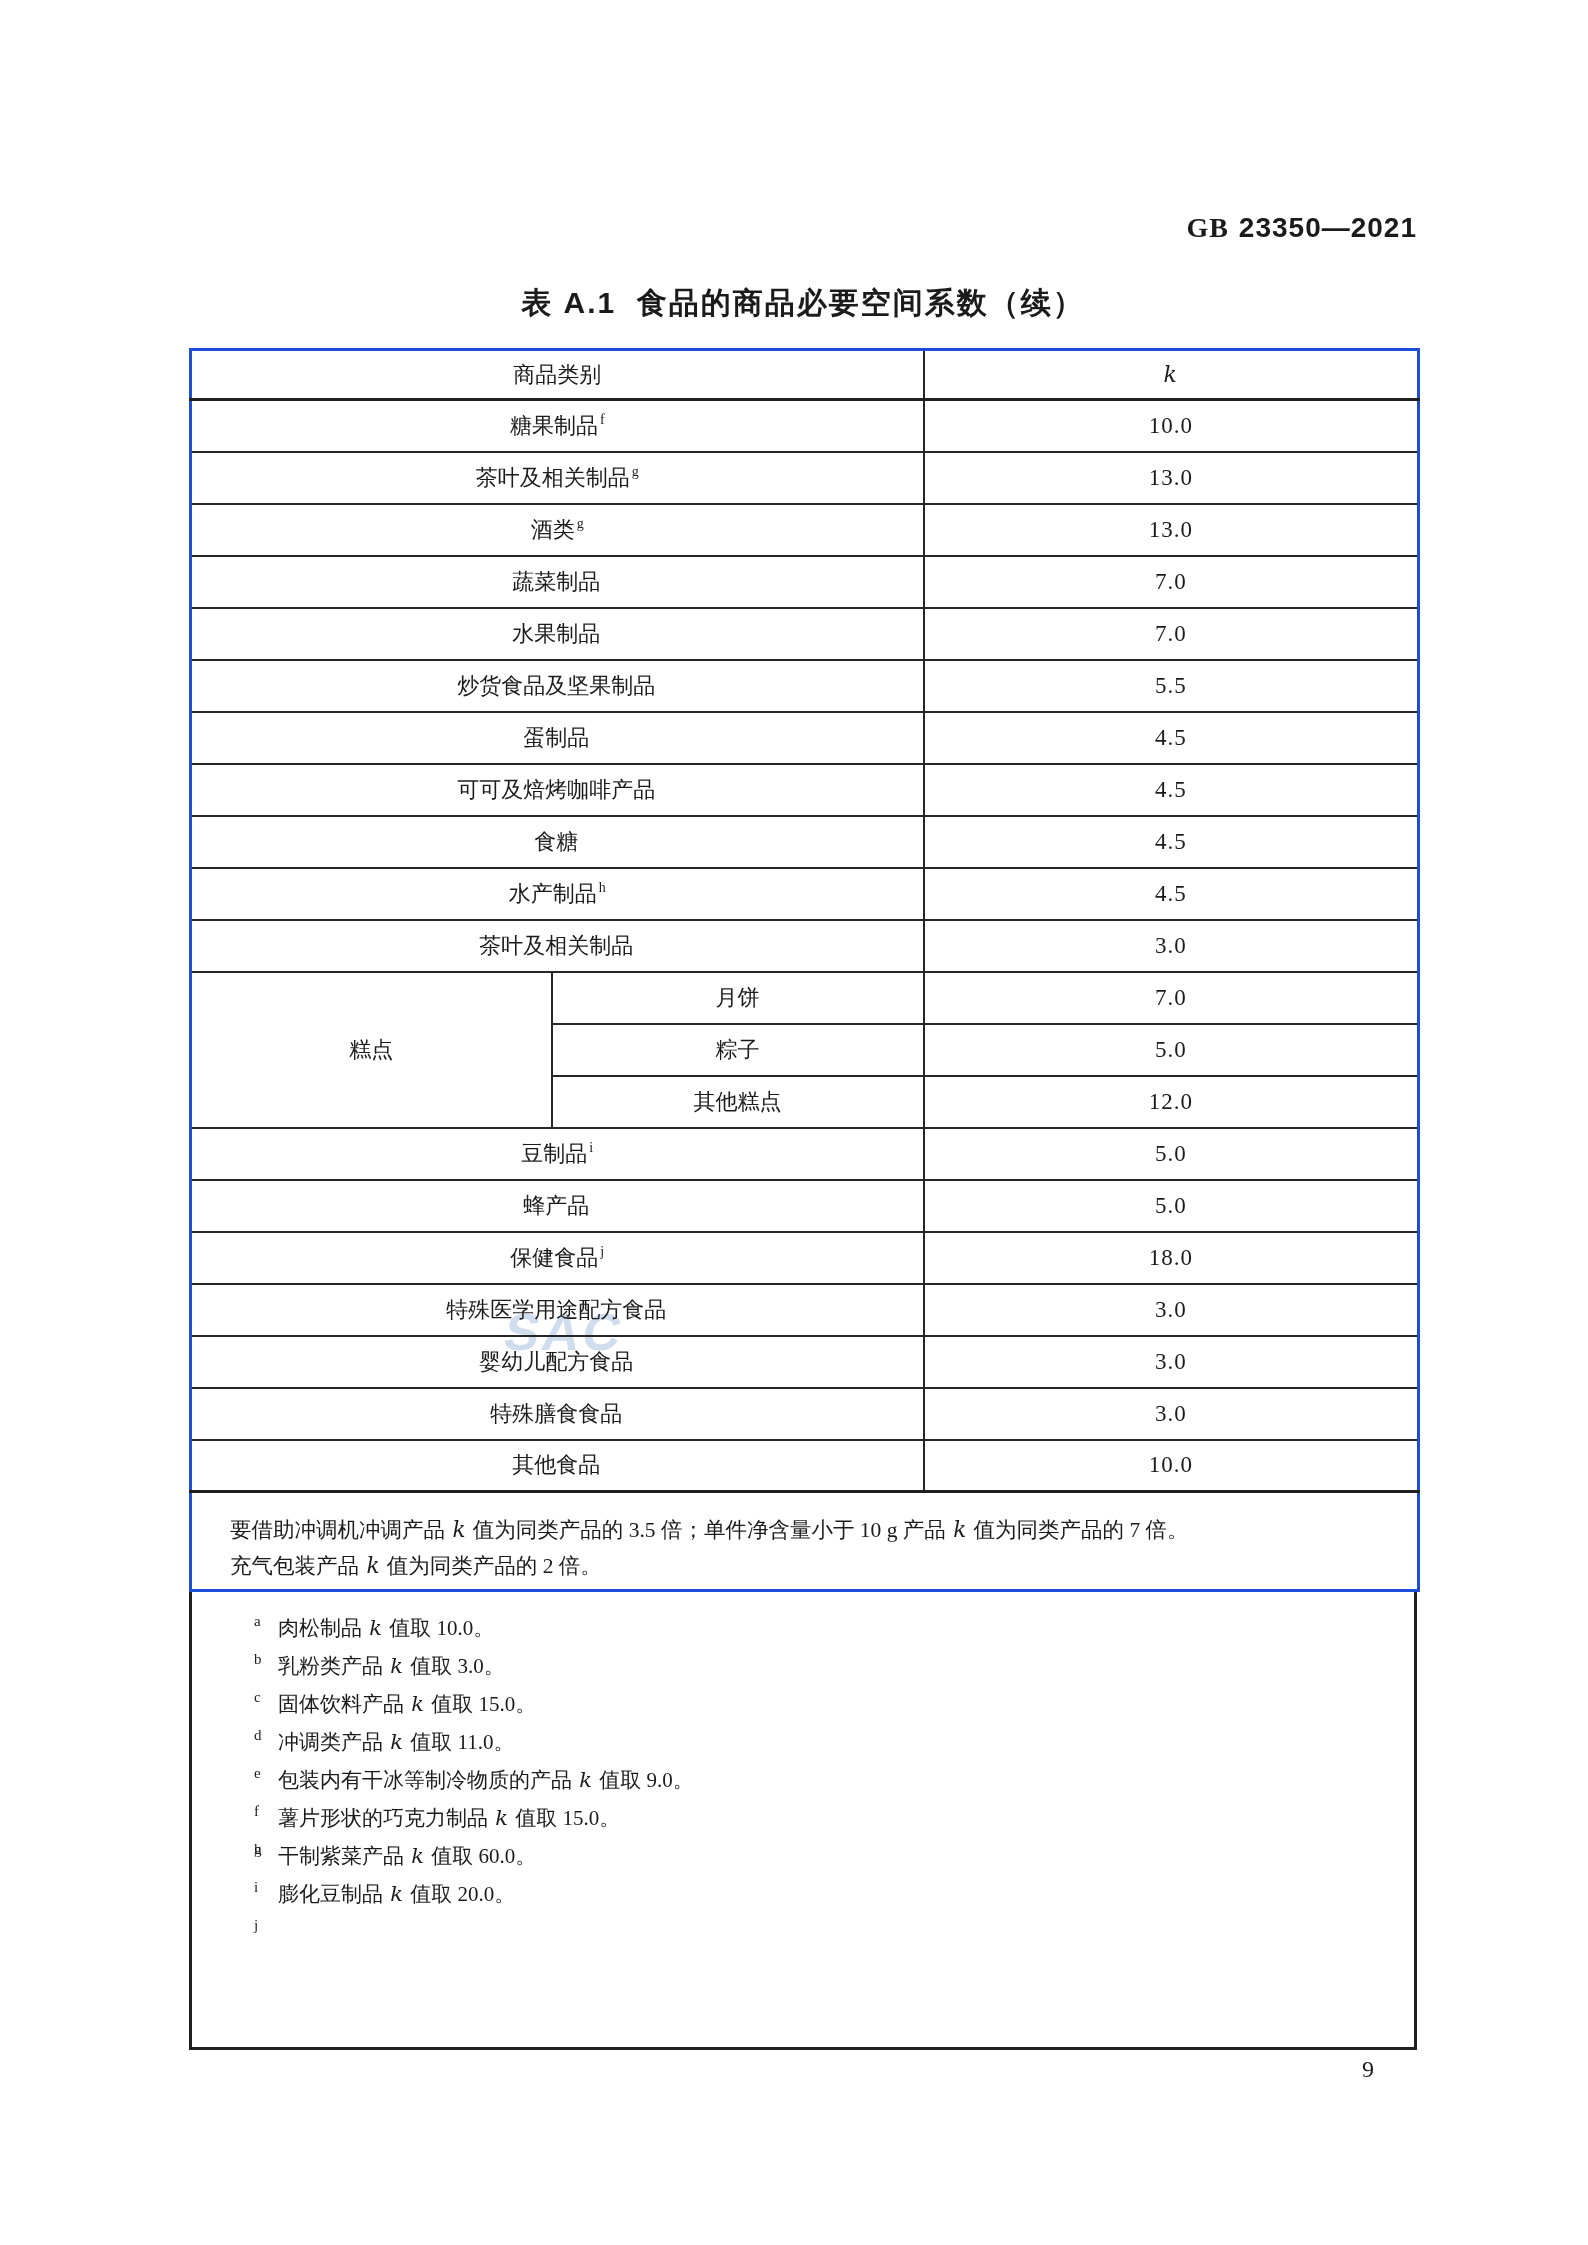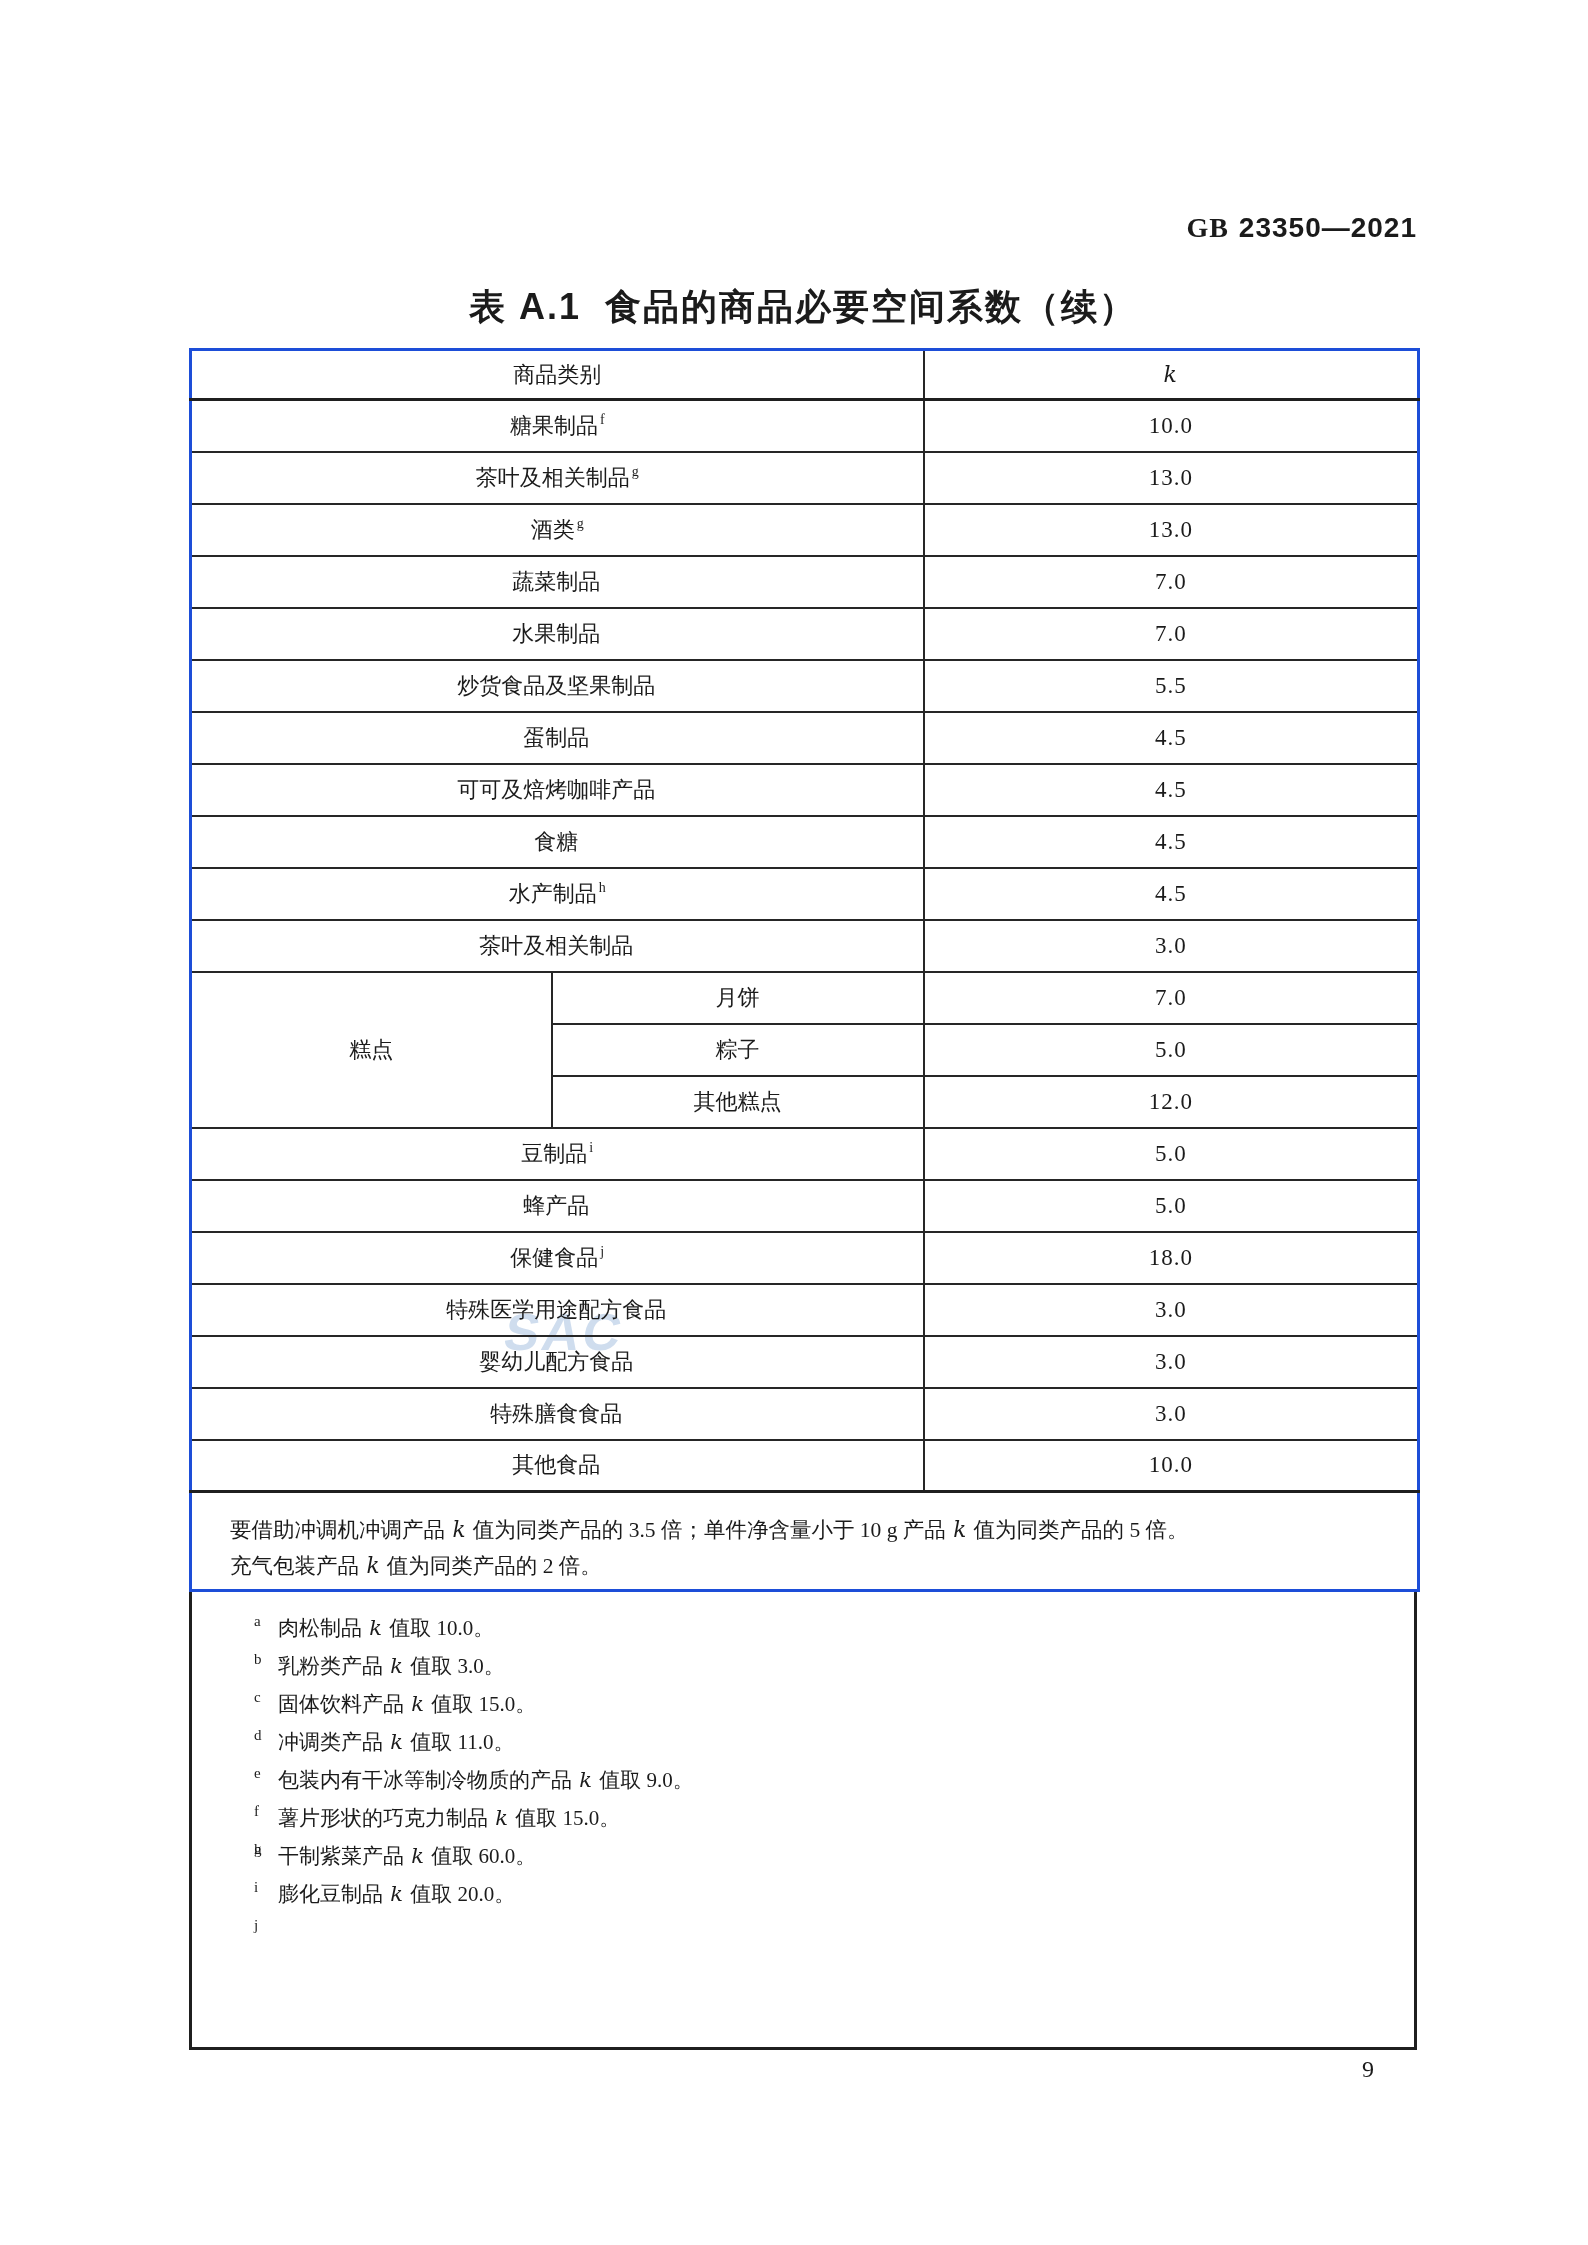--- a/index.html
+++ b/index.html
@@ -13,21 +13,21 @@
   .std-code {
     position:absolute; top:188px; left:189px; width:1228px;
     text-align:right; font-size:28px; font-weight:bold;
     letter-spacing:1px; white-space:nowrap;margin-top:24px;
   }
   .code-prefix { font-family:"Liberation Serif","DejaVu Serif",serif; margin-right:10px; }
   .code-number { font-family:"Liberation Sans","DejaVu Sans",sans-serif; font-weight:bold; }
   
   .table-title {
     position:absolute; top:283px; left:189px; width:1228px;
-    text-align:center; font-size:36px; font-weight:bold;
+    text-align:center; font-size:30px; font-weight:bold;
     font-family:"Liberation Sans","DejaVu Sans",sans-serif;
     letter-spacing:2px; white-space:pre;
   }
   
   .watermark {
     position:absolute; left:505px; top:1302px;
     font-family:"Liberation Sans","DejaVu Sans",sans-serif;
     font-size:52px; font-weight:bold; letter-spacing:3px;
     color:rgba(130,165,210,0.38); transform:skewX(-10deg);
   }
@@ -183,21 +183,21 @@
       <td class="val">3.0</td>
     </tr>
     <tr class="drow">
       <td colspan="2" class="cat"><span>其他食品</span><sup class="rsup"></sup></td>
       <td class="val">10.0</td>
     </tr>
 
     <tr class="note-row">
       <td colspan="3">
         <div class="note-pad">
-          <div class="note-line"><span>要借助冲调机冲调产品 </span><span class="ital">k</span><span> 值为同类产品的 3.5 倍；单件净含量小于 10 g 产品 </span><span class="ital">k</span><span> 值为同类产品的 5 倍。</span></div>
+          <div class="note-line"><span>要借助冲调机冲调产品 </span><span class="ital">k</span><span> 值为同类产品的 3.5 倍；单件净含量小于 10 g 产品 </span><span class="ital">k</span><span> 值为同类产品的 7 倍。</span></div>
           <div class="note-line"><span>充气包装产品 </span><span class="ital">k</span><span> 值为同类产品的 2 倍。</span></div>
         </div>
       </td>
     </tr>
   </tbody>
     </table>
 
   <div class="footnote-box">
     <div class="fn"><span class="fn-marker">a</span><span class="fn-text"><span>肉松制品 </span><span class="ital">k</span><span> 值取 10.0。</span></span></div>
     <div class="fn"><span class="fn-marker">b</span><span class="fn-text"><span>乳粉类产品 </span><span class="ital">k</span><span> 值取 3.0。</span></span></div>

